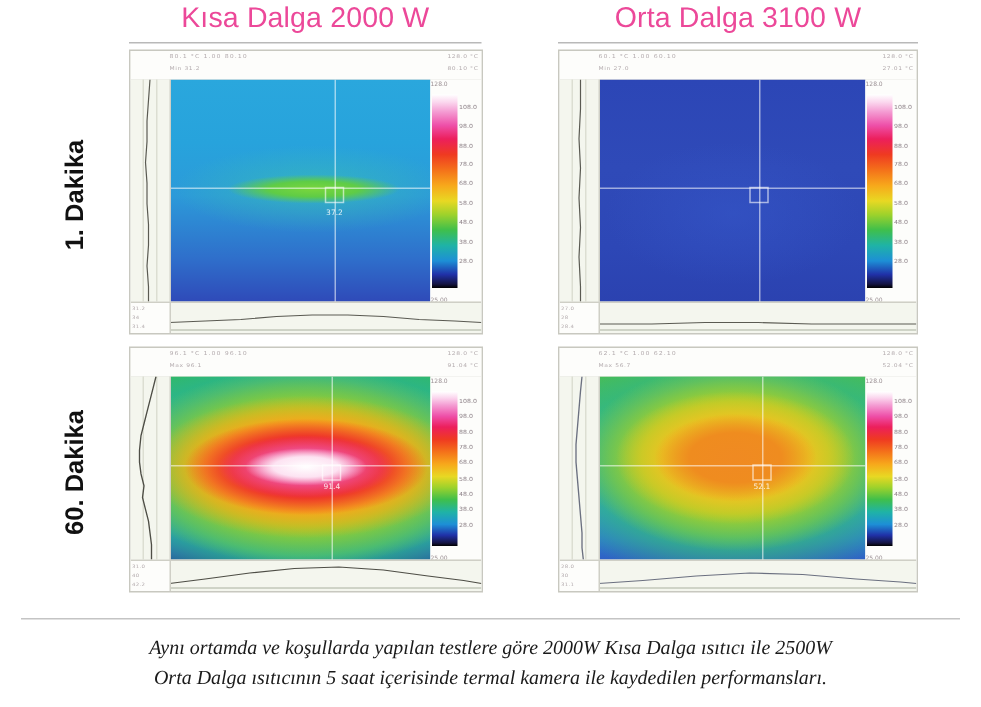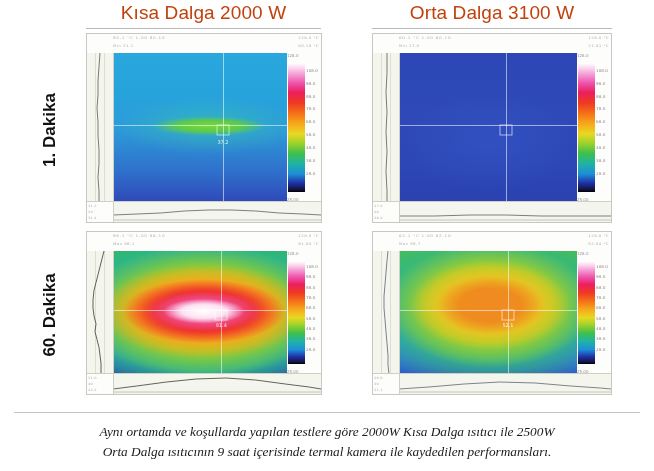--- a/index.html
+++ b/index.html
@@ -16,21 +16,21 @@
   }
 
   
   .col-header {
     position: absolute;
     top: 2px;
     height: 24px;
     text-align: center;
     font-size: 19px;
     font-weight: 400;
-    color: #c2410c;
+    color: #ec4899;
     letter-spacing: 0.1px;
     white-space: nowrap;
   }
   #hdr-left  { left: 86px;  width: 235px; }
   #hdr-right { left: 372px; width: 240px; }
 
   .hdr-rule {
     position: absolute;
     height: 1px;
     background: #b9b9b9;
@@ -494,13 +494,13 @@
 
   <div class="corner-readout">
     <span class="tele cr1">28.0</span>
     <span class="tele cr2">30</span>
     <span class="tele cr3">31.1</span>
   </div>
 </div>
 
 <div id="caption-rule"></div>
 <div class="caption" id="caption-l1">Aynı ortamda ve koşullarda yapılan testlere göre 2000W Kısa Dalga ısıtıcı ile 2500W</div>
-<div class="caption" id="caption-l2">Orta Dalga ısıtıcının 9 saat içerisinde termal kamera ile kaydedilen performansları.</div>
+<div class="caption" id="caption-l2">Orta Dalga ısıtıcının 5 saat içerisinde termal kamera ile kaydedilen performansları.</div>
 
 </body></html>

